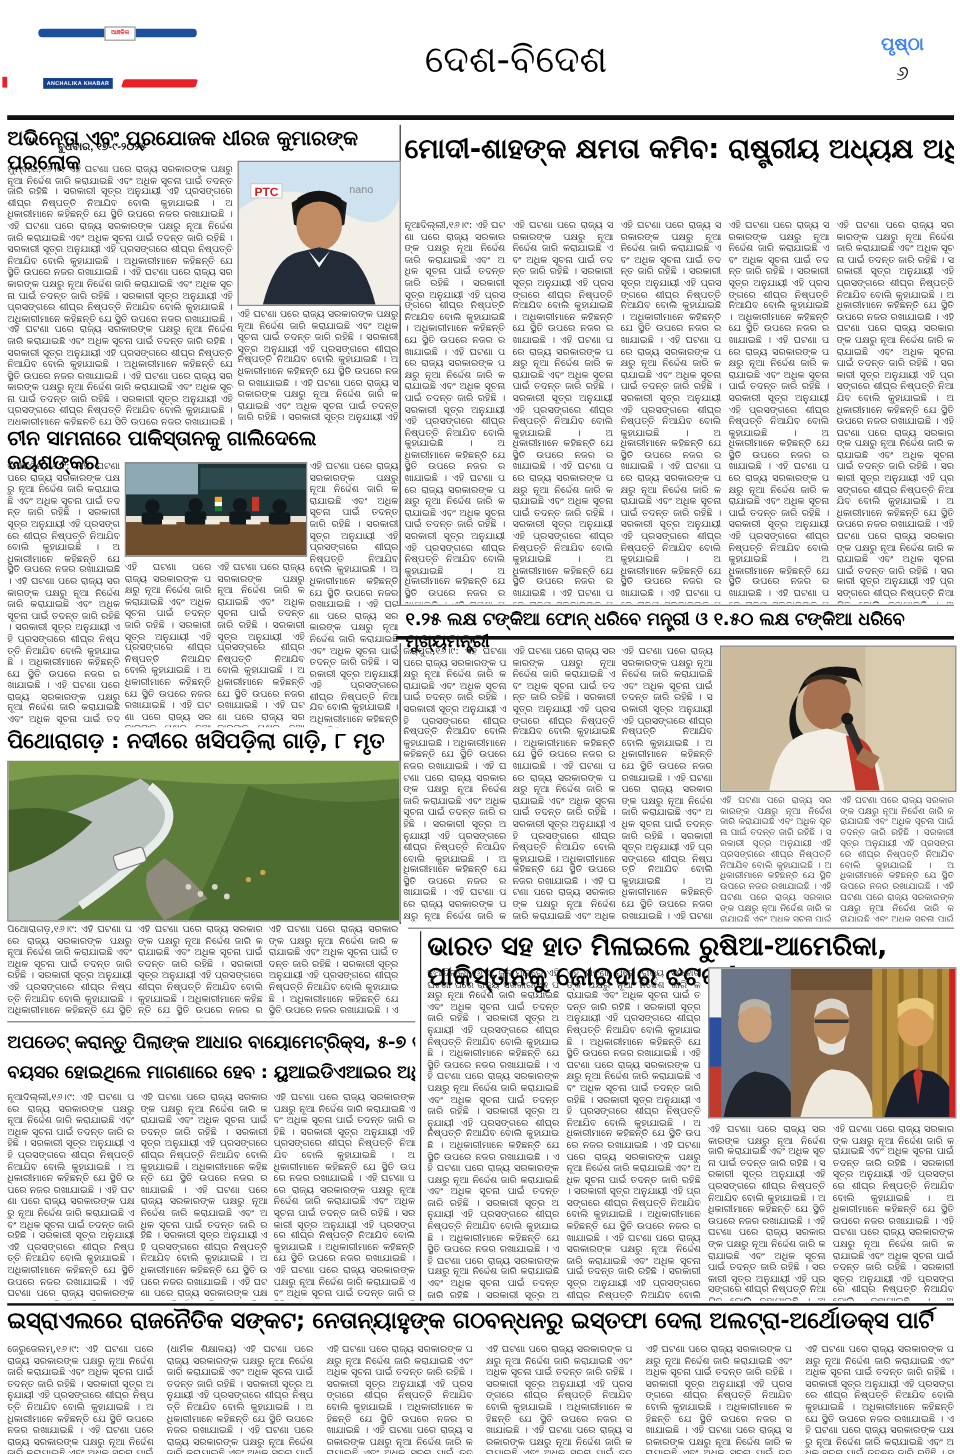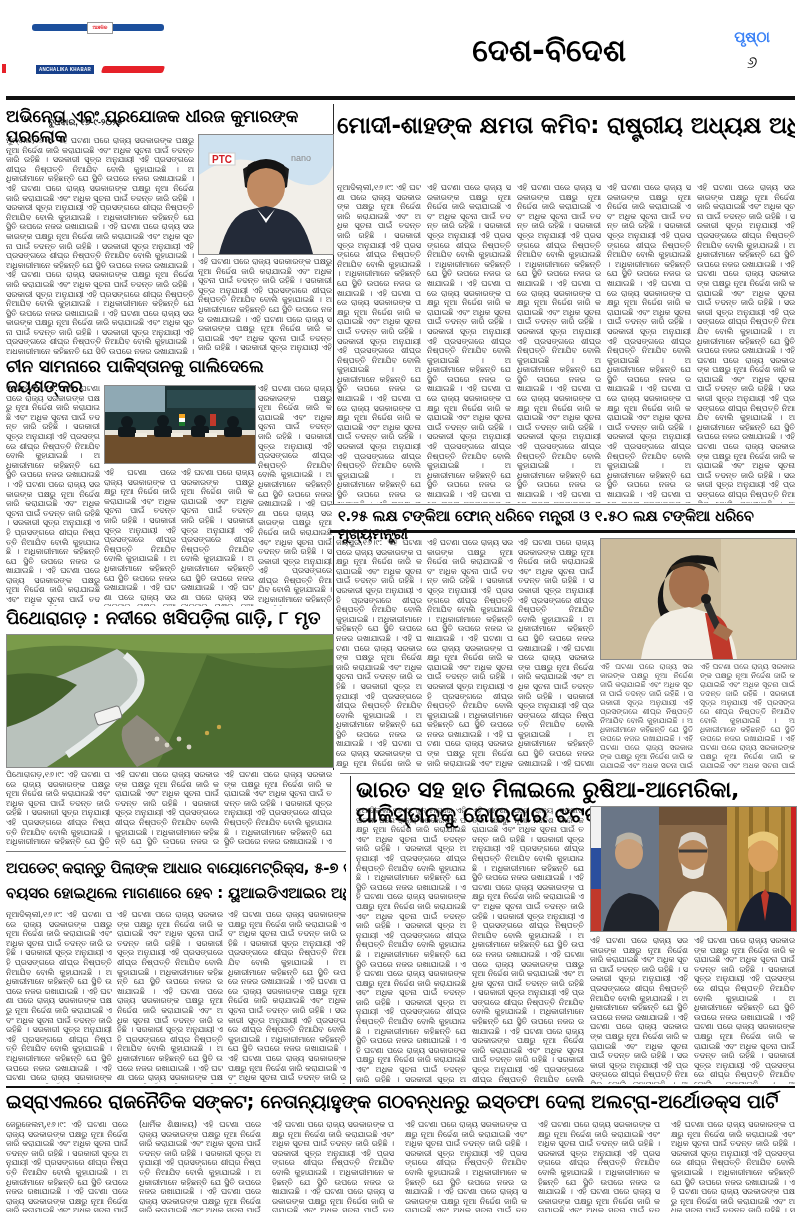--- a/index.html
+++ b/index.html
@@ -27,22 +27,22 @@
      font-size:37px;line-height:46px;font-weight:bold;font-style:italic;color:#e62129;text-align:center;
      text-shadow:-1px -1px 0 #fff,1px -1px 0 #fff,-1px 1px 0 #fff,1px 1px 0 #fff,2px 2px 0 #00000033;}
   .mast-sub{position:absolute;left:4px;top:41px;width:58px;height:9px;background:#18418c;
      color:#fff;font-size:4.5px;line-height:9px;text-align:center;font-weight:bold;
      letter-spacing:.3px;overflow:hidden;}
   .mast-swoosh{position:absolute;left:70px;top:42px;width:62px;height:7px;background:#e62129;
      transform:skewX(-18deg);border-radius:2px;}
   .mast-date{position:absolute;left:48px;top:75px;font-size:9px;color:#111;
      font-family:Liberation Sans, sans-serif;font-weight:bold;margin-top:42px;}
   .red-tick{position:absolute;left:2px;top:64px;width:4px;height:9px;background:#e62129;}
-  .section-title{position:absolute;left:266px;top:32px;width:360px;margin:0;text-align:right;
-     font-family:"DejaVu Sans",sans-serif;font-size:31px;font-weight:bold;color:#000;}
+  .section-title{position:absolute;left:250px;top:32px;width:360px;margin:0;text-align:center;
+     font-family:"DejaVu Sans",sans-serif;font-size:31px;font-weight:normal;color:#000;}
   .page-label{position:absolute;left:722px;top:28px;width:60px;text-align:center;
      font-size:15px;font-weight:bold;color:#3b82f6;font-family:"DejaVu Sans",sans-serif;}
   .page-number{position:absolute;left:722px;top:52px;width:60px;text-align:center;
      font-size:17px;color:#111;font-family:"DejaVu Sans",sans-serif;}
 </style>
 </head>
 <body>
 
 <div class="page">
 

